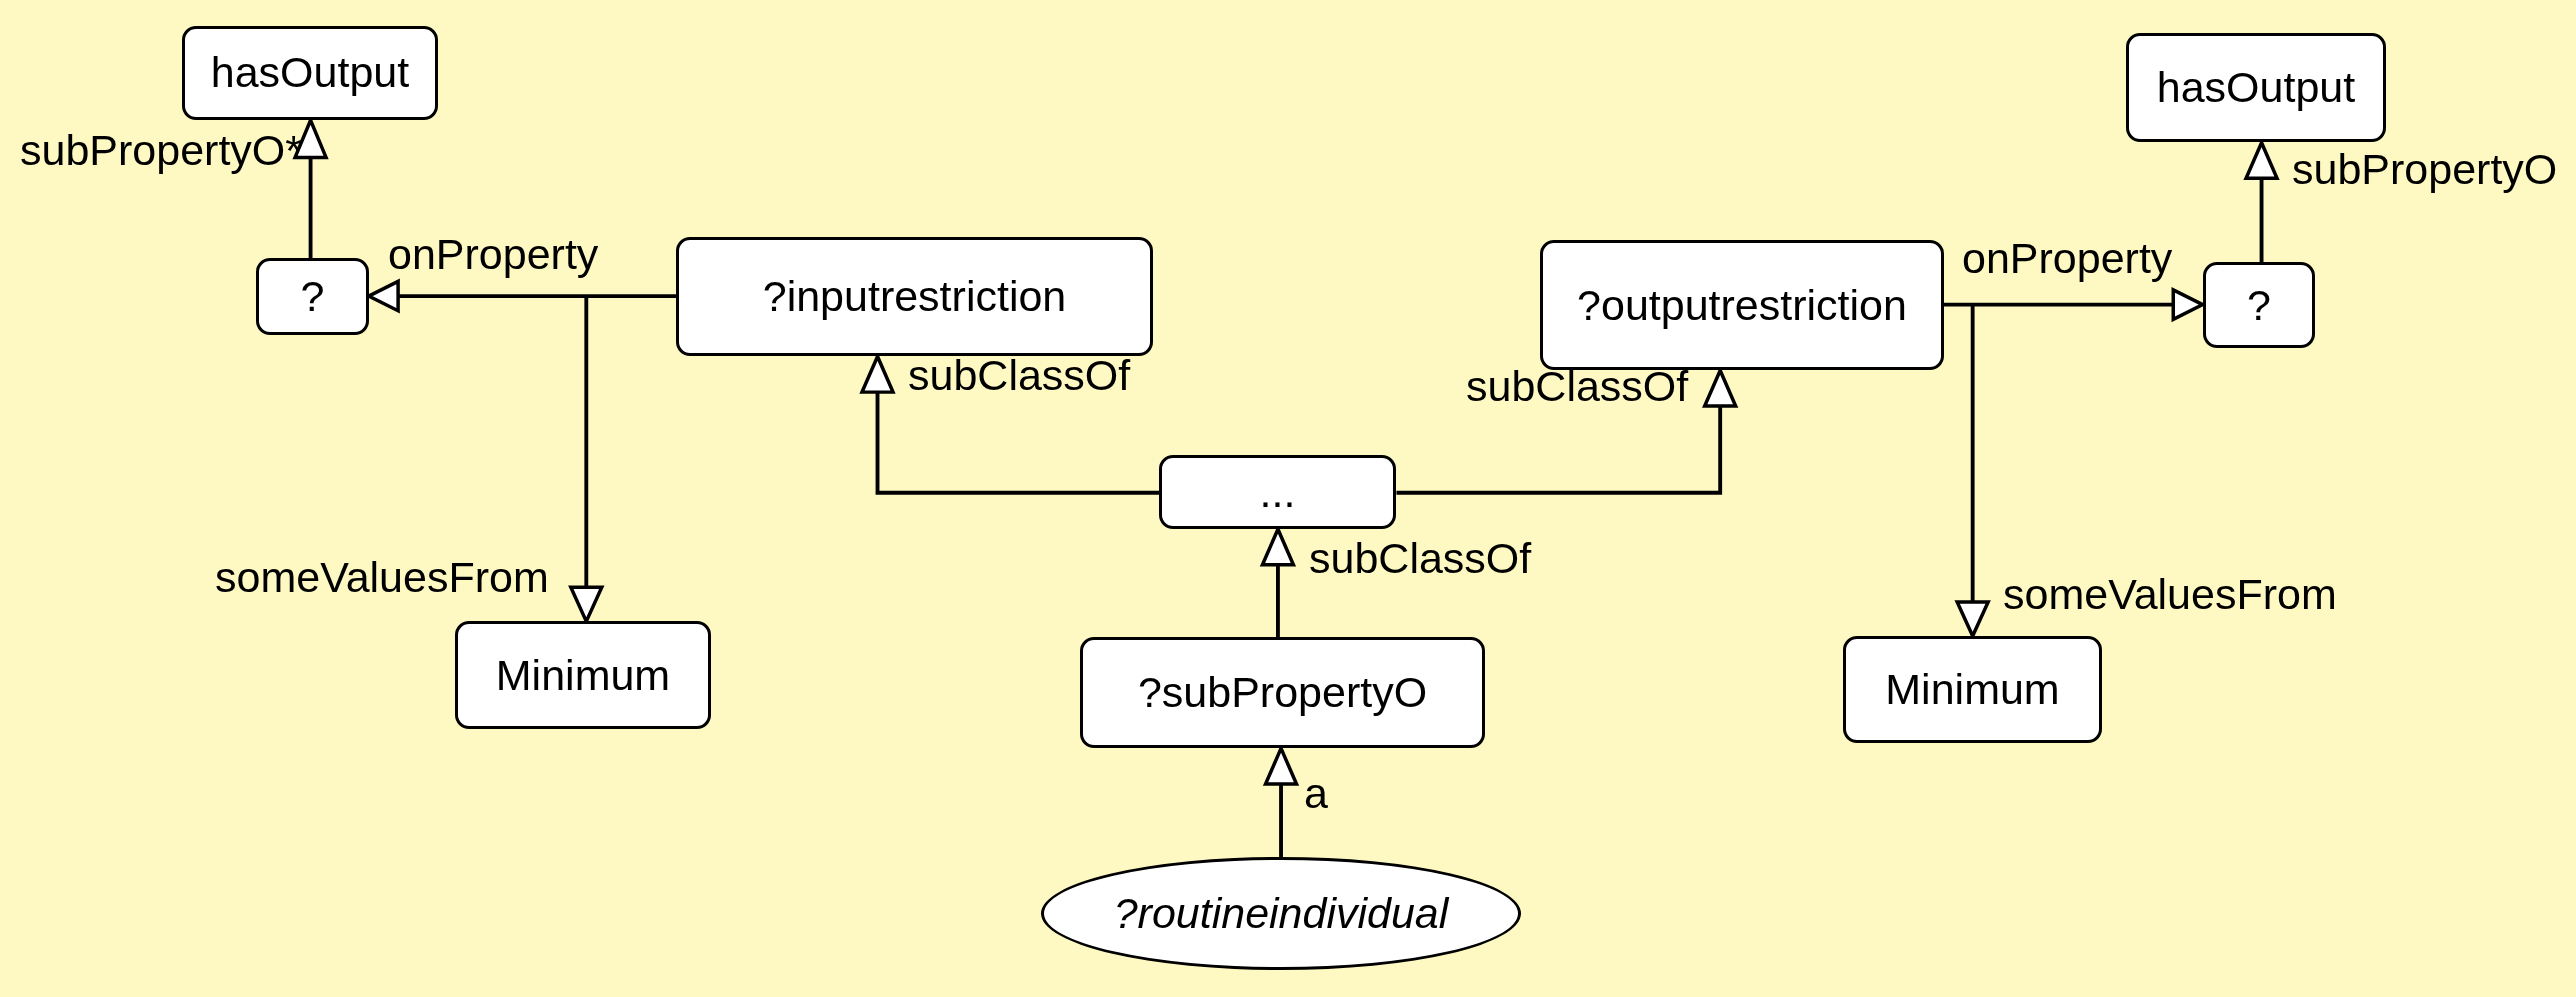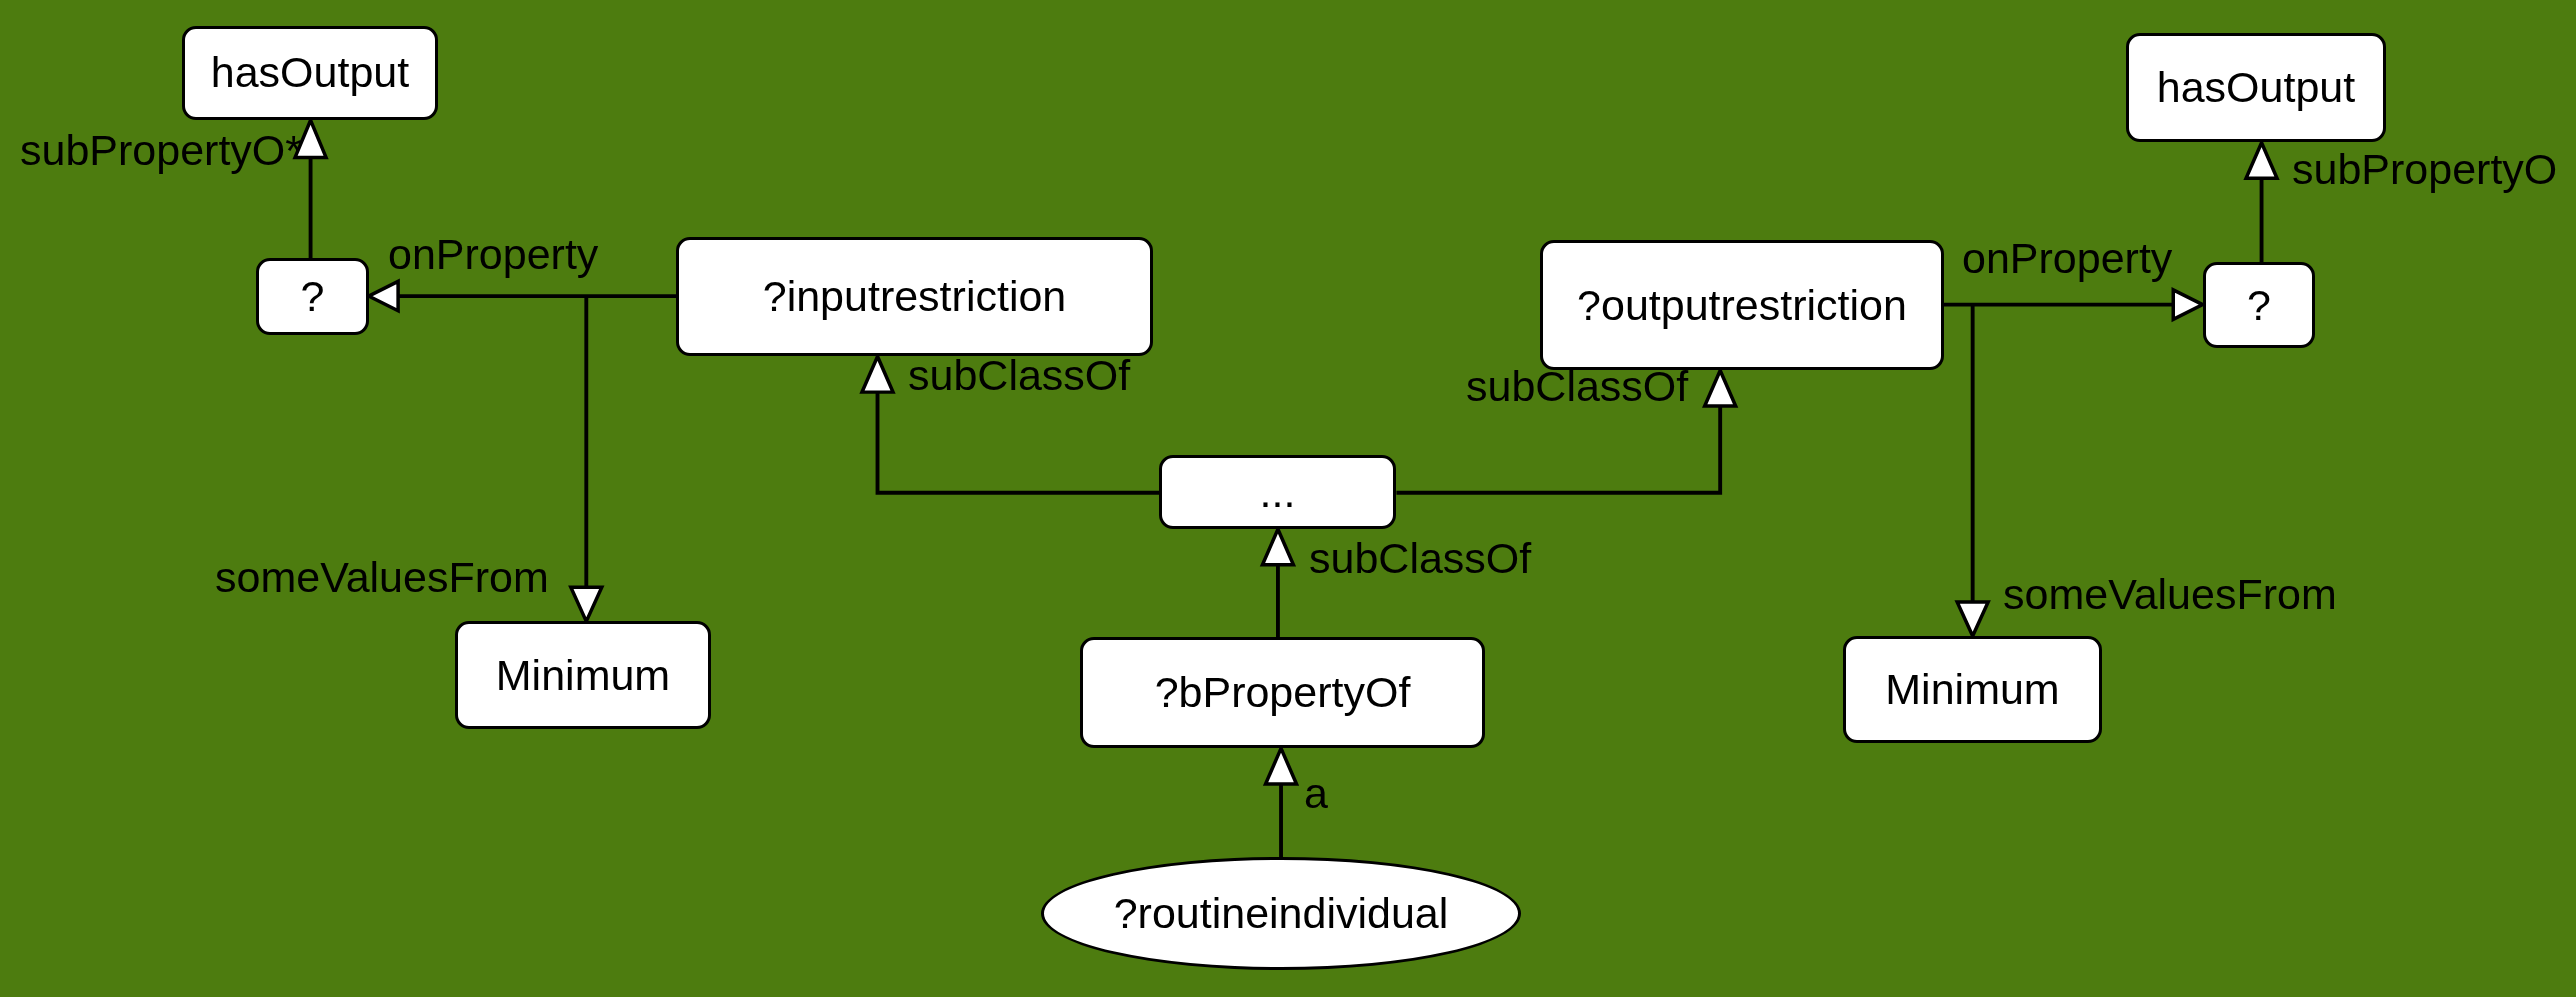--- a/index.html
+++ b/index.html
@@ -4,21 +4,21 @@
 <style>
   html, body {
     margin: 0;
     padding: 0;
     background: #ffffff;
   }
   .canvas {
     position: relative;
     width: 2576px;
     height: 998px;
-    background: #4d7c0f;
+    background: #fef9c3;
     font-family: "Liberation Sans", sans-serif;
     color: #000000;
     overflow: hidden;
   }
   .edges-layer {
     position: absolute;
     left: 0;
     top: 0;
   }
   .edges-layer path {
@@ -102,23 +102,23 @@
   <div class="node" style="left:1515px; top:240px; width:404px; height:130px;margin-left:25px;">?outputrestriction</div>
 
   <div class="node" style="left:2203px; top:262px; width:112px; height:86px;">?</div>
 
   <div class="node" style="left:2126px; top:33px; width:260px; height:109px;">hasOutput</div>
 
   <div class="node" style="left:455px; top:621px; width:256px; height:108px;">Minimum</div>
 
   <div class="node" style="left:1843px; top:636px; width:259px; height:107px;">Minimum</div>
 
-  <div class="node" style="left:1080px; top:637px; width:405px; height:111px;">?bPropertyOf</div>
+  <div class="node" style="left:1080px; top:637px; width:405px; height:111px;">?subPropertyO</div>
 
-  <div class="node ellipse" style="left:1041px; top:857px; width:480px; height:113px;">?routineindividual</div>
+  <div class="node ellipse" style="left:1041px; top:857px; width:480px; height:113px;font-style:italic;">?routineindividual</div>
 
   <div class="edge-label" style="left:20px; top:128px;">subPropertyO*</div>
 
   <div class="edge-label" style="left:388px; top:232px;">onProperty</div>
 
   <div class="edge-label" style="left:215px; top:555px;">someValuesFrom</div>
 
   <div class="edge-label" style="left:908px; top:353px;">subClassOf</div>
 
   <div class="edge-label" style="left:1466px; top:364px;">subClassOf</div>

